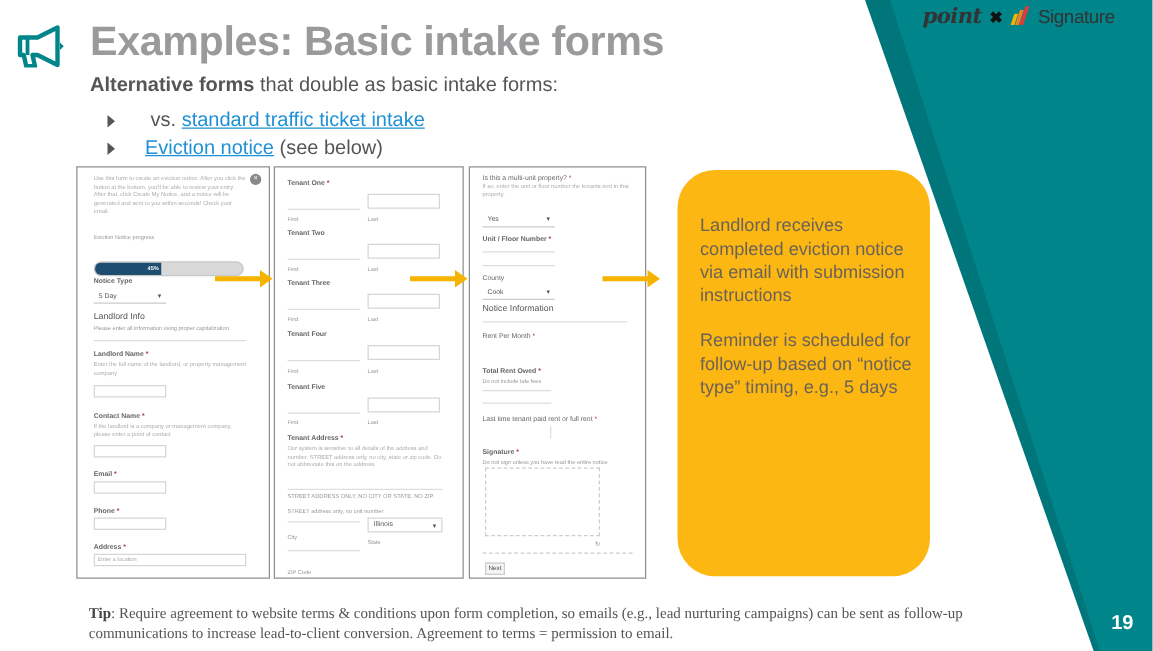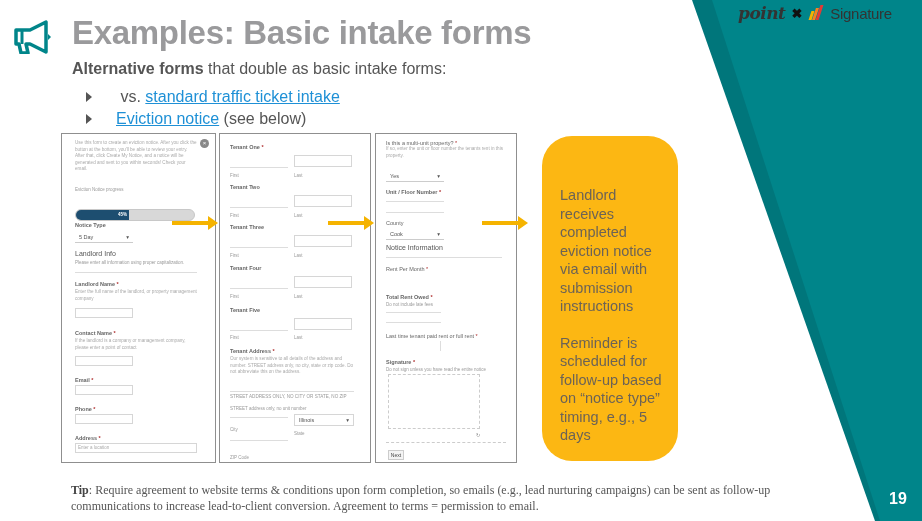--- a/index.html
+++ b/index.html
@@ -42,21 +42,21 @@
 
   .progress { position: absolute; left: 13px; top: 75px; width: 120px; height: 12px; border-radius: 6px; background: #d8d8d8; border: 1px solid #c8c8c8; overflow: hidden; }
   .progress-fill { width: 45%; height: 100%; background: #1d4e70; color: #fff; font-size: 4.5px; text-align: right; padding-right: 2px; line-height: 10px; font-weight: bold; }
   .close-dot { position: absolute; right: 6px; top: 5px; width: 9px; height: 9px; border-radius: 50%; background: #888; color: #fff; font-size: 6px; text-align: center; line-height: 9px; }
   .sig-box { position: absolute; border: 1px dashed #ccc; }
   .next-btn { position: absolute; border: 1px solid #ccc; background: #f4f4f4; font-size: 5px; color: #444; text-align: center; line-height: 9px; }
 
   .arrow { position: absolute; height: 4px; background: #f5b300; }
   .arrow::after { content: ""; position: absolute; right: -8px; top: -5px; border-top: 7px solid transparent; border-bottom: 7px solid transparent; border-left: 10px solid #f5b300; }
 
-  .callout { position: absolute; left: 542px; top: 136px; width: 136px; height: 325px; background: #fcb713; border-radius: 30px; padding: 50px 10px 0 18px; font-size: 14.5px; color: #6c6356; line-height: 18.5px; }
+  .callout { position: absolute; left: 542px; top: 136px; width: 202px; height: 325px; background: #fcb713; border-radius: 30px; padding: 36px 10px 0 18px; font-size: 14.5px; color: #6c6356; line-height: 18.5px; }
   .callout p { margin-bottom: 18px; }
 
   .tip { position: absolute; left: 71px; top: 483px; width: 720px; font-size: 12px; color: #555; line-height: 15.5px; font-family: Liberation Serif, serif; }
   .tip b { color: #444; }
   .page-num { position: absolute; left: 889px; top: 490px; font-size: 16px; font-weight: bold; color: #fff; }
 </style>
 </head>
 <body>
 
 <svg class="teal-bg" viewBox="0 0 922 521" width="922" height="521">

